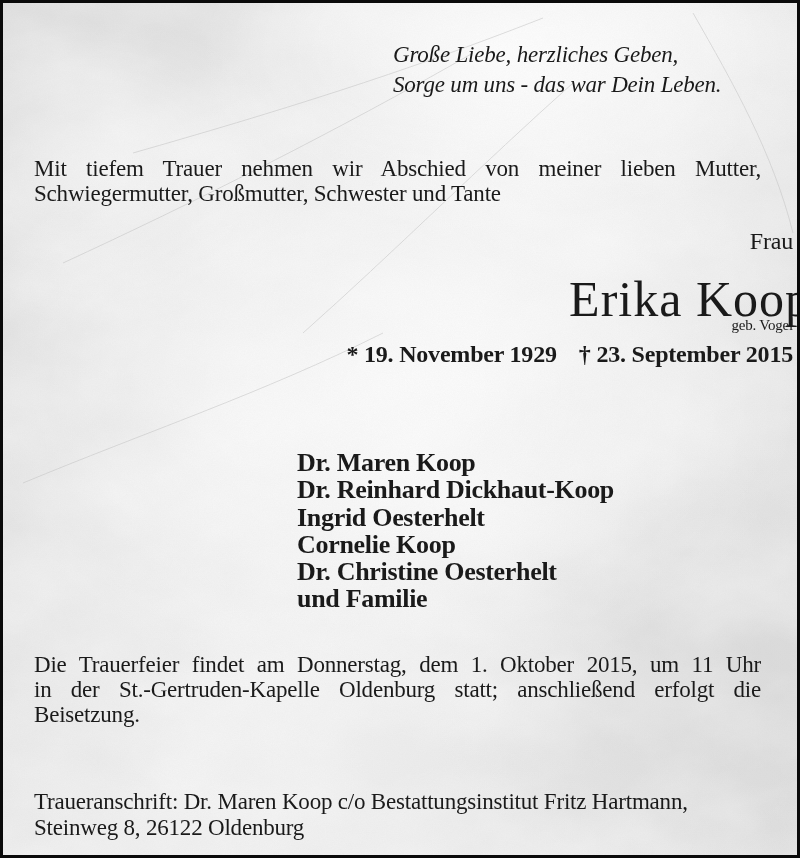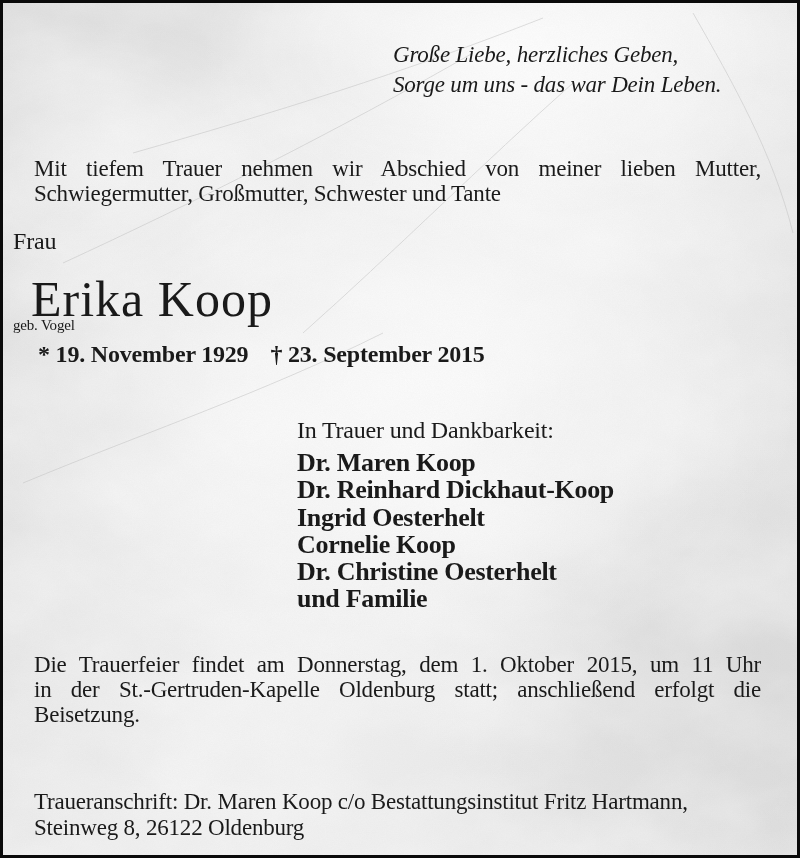--- a/index.html
+++ b/index.html
@@ -23,21 +23,21 @@
   .layer { position: absolute; z-index: 1; white-space: nowrap; letter-spacing: -0.2px; }
 
   .epitaph { left: 390px; top: 37px; font-style: italic; font-size: 23px; line-height: 30px; }
 
   .para { left: 31px; width: 727px; font-size: 23px; }
   .intro { top: 153px; line-height: 25px; }
   .jline { text-align: justify; text-align-last: justify; white-space: normal; height: 25px; overflow: hidden; }
   .funeral { top: 649px; line-height: 25px; }
   .address { top: 757px; line-height: 26px; margin-top: 29px; }
 
-  .centered { left: 10px; width: 780px; text-align: left; }
+  .centered { left: 10px; width: 780px; text-align: right; }
   .salutation { top: 224px; font-size: 24px; line-height: 28px; }
   .deceased { top: 252px; font-size: 50px; line-height: 52px; font-weight: normal; letter-spacing: 1px; margin: 18px; }
   .maiden { top: 310px; font-size: 15px; line-height: 24px; font-weight: normal; }
   .dates { top: 338px; font-size: 24px; line-height: 26px; font-weight: bold; }
   .dates .birth { margin-right: 22px; margin-left: 25px; }
 
   .mourning-heading { left: 294px; top: 414px; font-size: 24px; line-height: 26px; }
   .mourners { left: 294px; top: 446px; font-size: 26px; line-height: 27.3px; font-weight: bold; letter-spacing: -0.3px; }
 </style>
 </head>
@@ -80,21 +80,20 @@
   <div class="layer centered salutation">Frau</div>
 
   <h1 class="layer centered deceased">Erika Koop</h1>
 
   <div class="layer centered maiden">geb. Vogel</div>
 
   <div class="layer centered dates">
     <span class="birth">* 19. November 1929</span><span>† 23. September 2015</span>
   </div>
 
-  <div class="layer mourning-heading">In Trauer und Dankbarkeit:</div>
 
   <div class="layer mourners">
     <div>Dr. Maren Koop</div>
     <div>Dr. Reinhard Dickhaut-Koop</div>
     <div>Ingrid Oesterhelt</div>
     <div>Cornelie Koop</div>
     <div>Dr. Christine Oesterhelt</div>
     <div>und Familie</div>
   </div>
 

